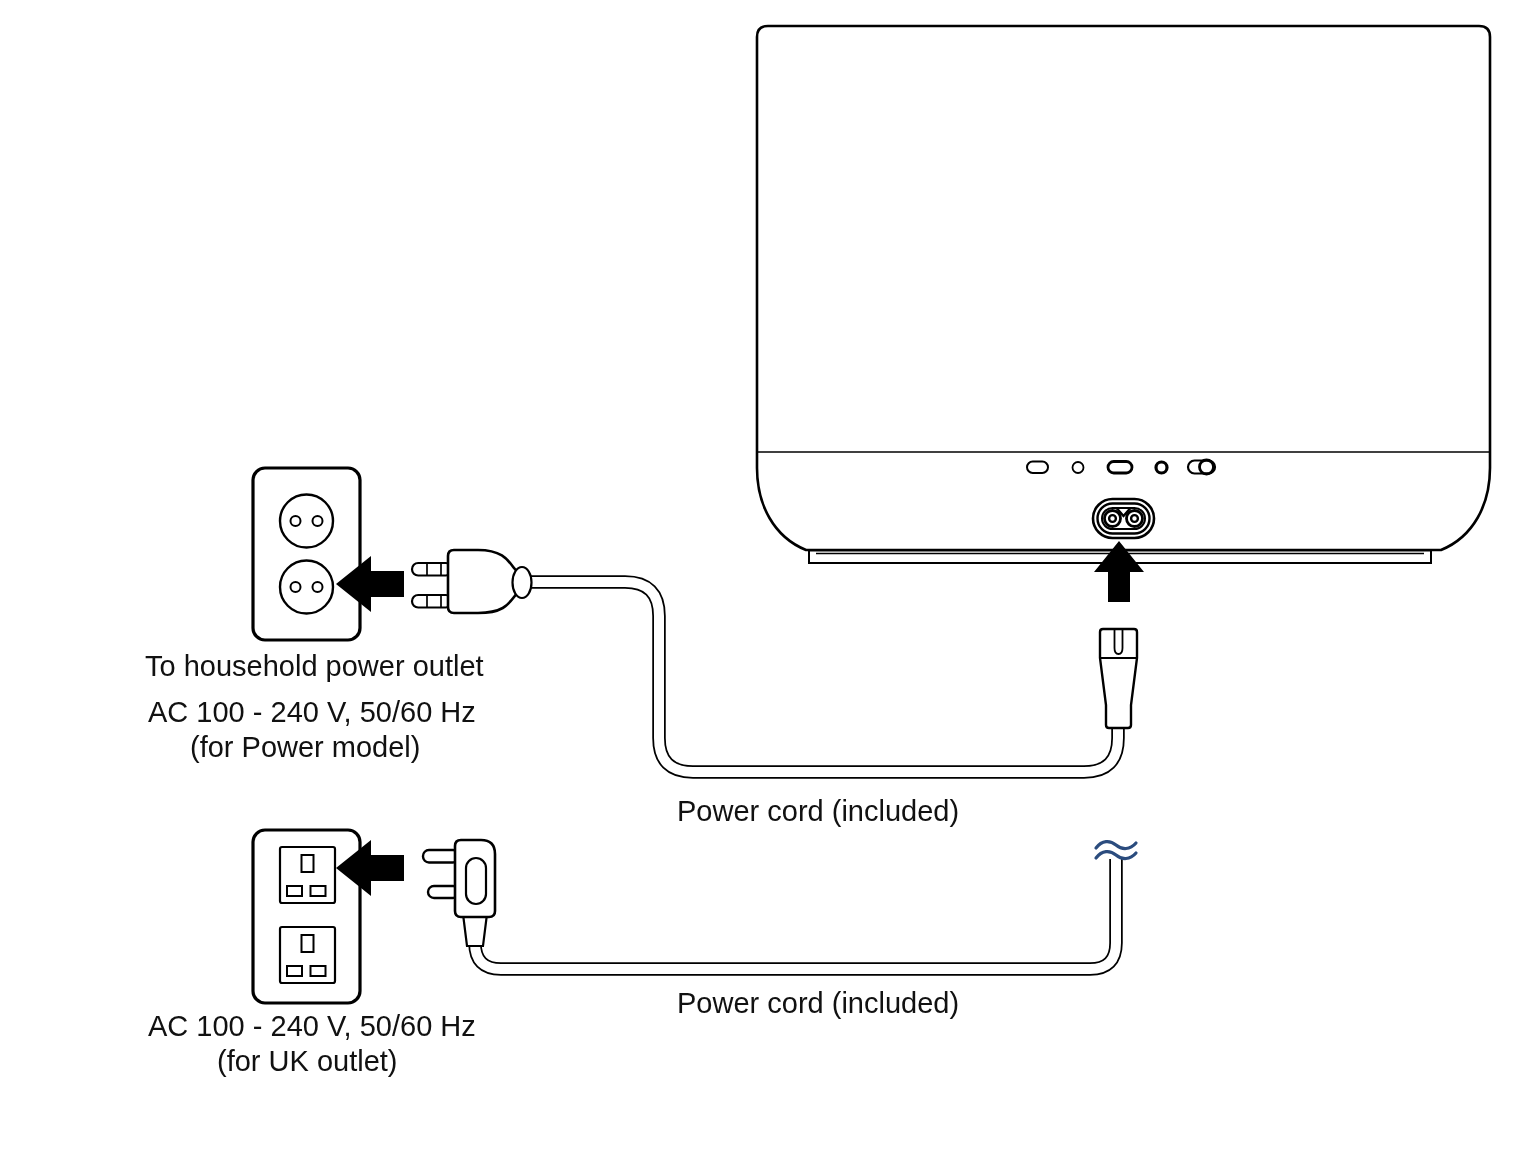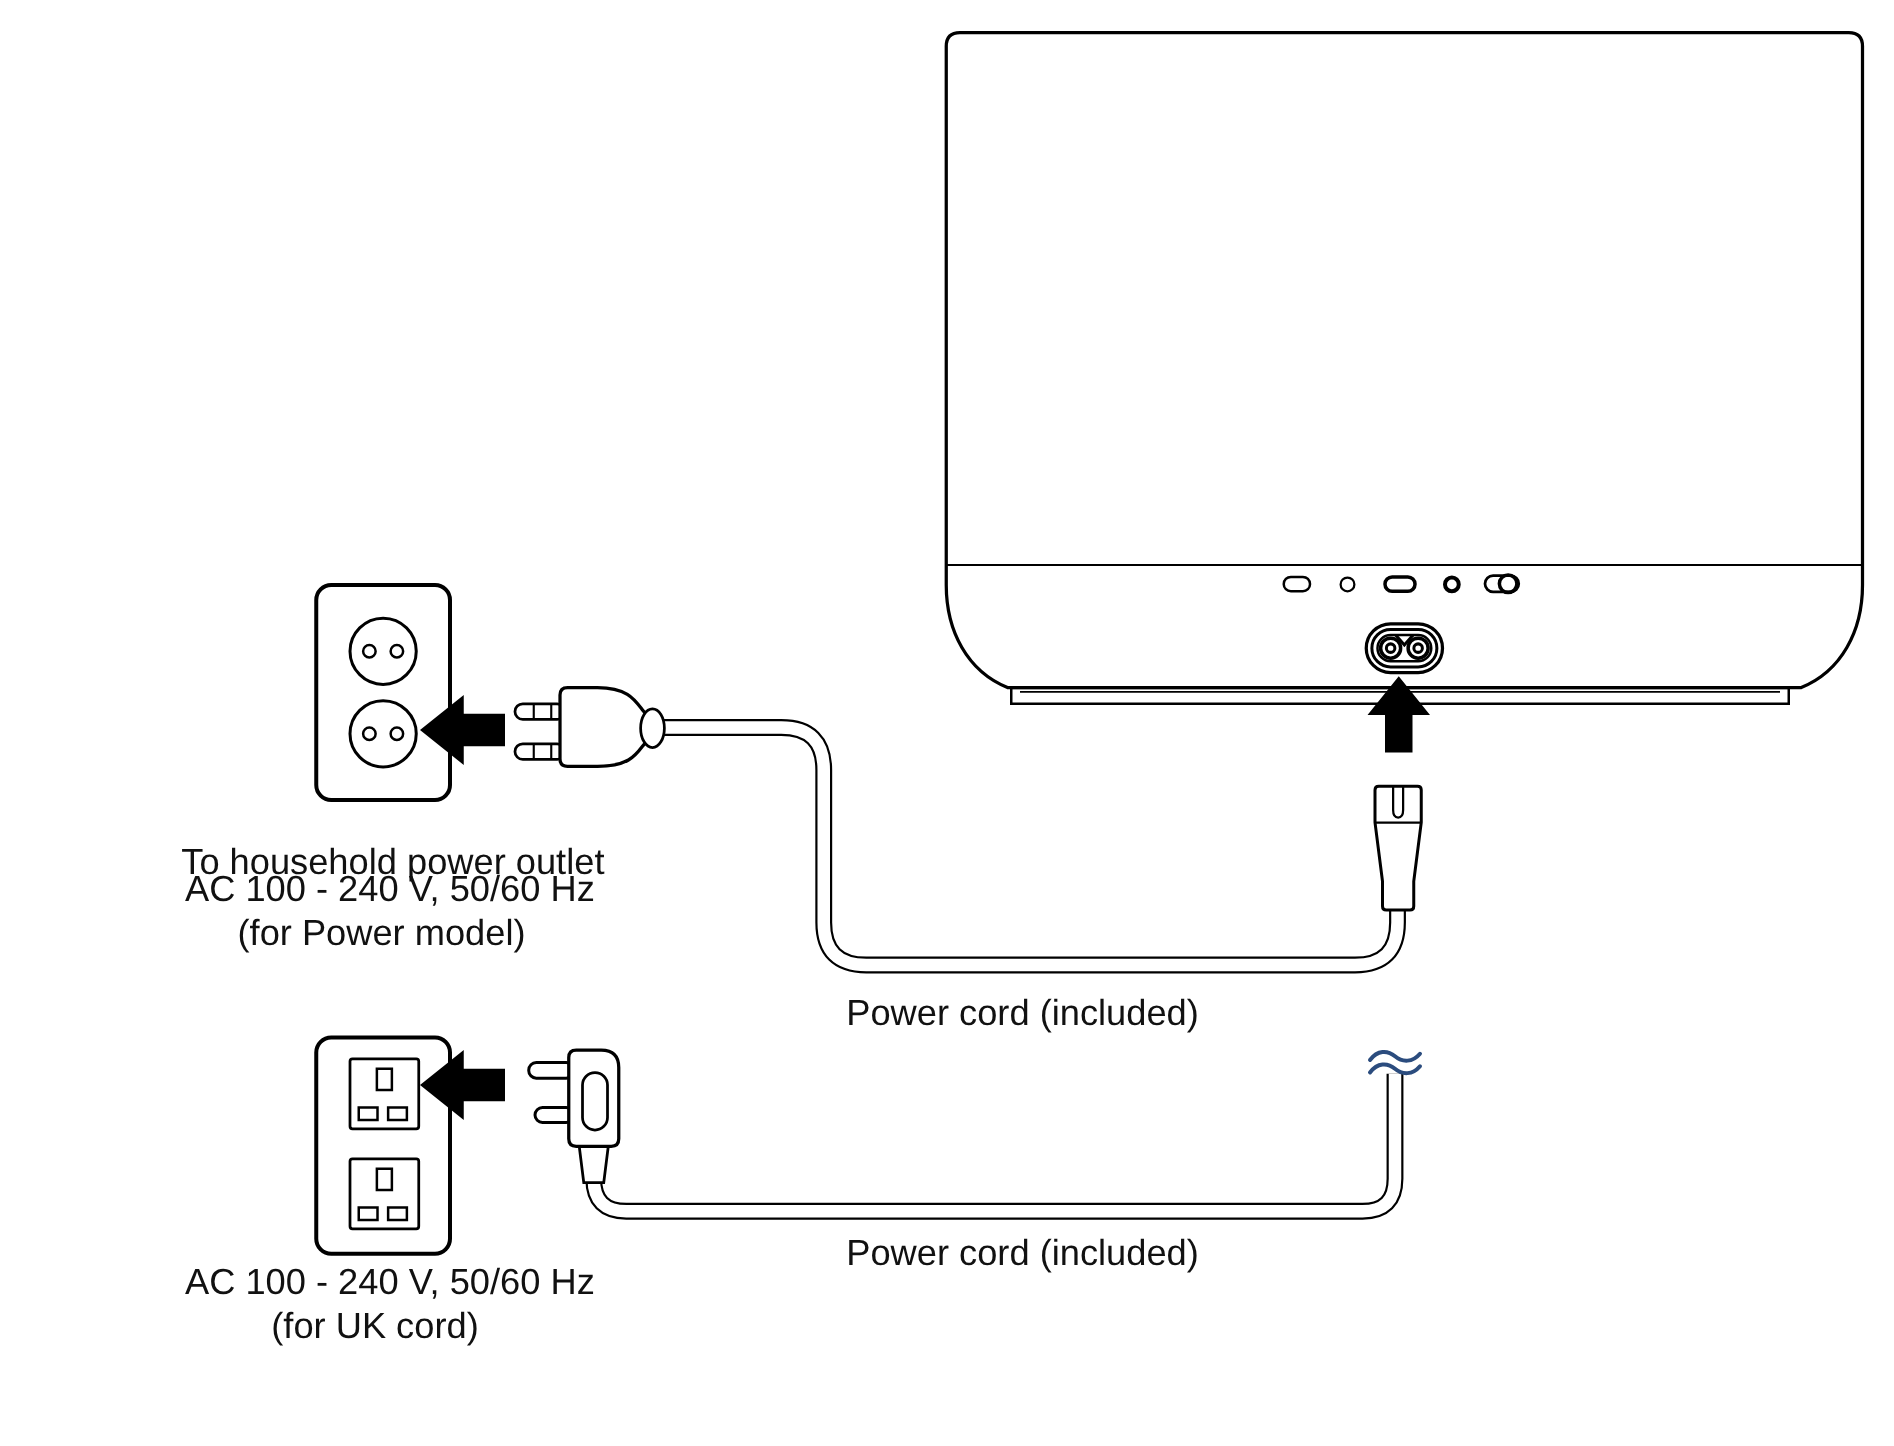--- a/index.html
+++ b/index.html
@@ -129,20 +129,20 @@
       <g>
         <rect class="st" stroke-width="2.2" x="280" y="927" width="55" height="56" rx="2"></rect>
         <rect class="st" stroke-width="2" x="301.5" y="935" width="12" height="17"></rect>
         <rect class="st" stroke-width="2" x="287" y="966" width="15" height="10"></rect>
         <rect class="st" stroke-width="2" x="310.5" y="966" width="15" height="10"></rect>
       </g>
     </g>
     <polygon class="fb" points="336,868 371,840 371,855 404,855 404,881 371,881 371,896"></polygon>
   </svg>
 
-  <div class="lbl" style="left:145px;top:649px;margin-top:24px;">To household power outlet</div>
+  <div class="lbl" style="left:145px;top:649px;">To household power outlet</div>
   <div class="lbl" style="left:148px;top:695px;">AC 100 - 240 V, 50/60 Hz</div>
   <div class="lbl" style="left:190px;top:730px;">(for Power model)</div>
   <div class="lbl" style="left:677px;top:794px;">Power cord (included)</div>
   <div class="lbl" style="left:677px;top:986px;">Power cord (included)</div>
   <div class="lbl" style="left:148px;top:1009px;">AC 100 - 240 V, 50/60 Hz</div>
-  <div class="lbl" style="left:217px;top:1044px;">(for UK cord)</div>
+  <div class="lbl" style="left:217px;top:1044px;">(for UK outlet)</div>
 </div>
 
 </body></html>

